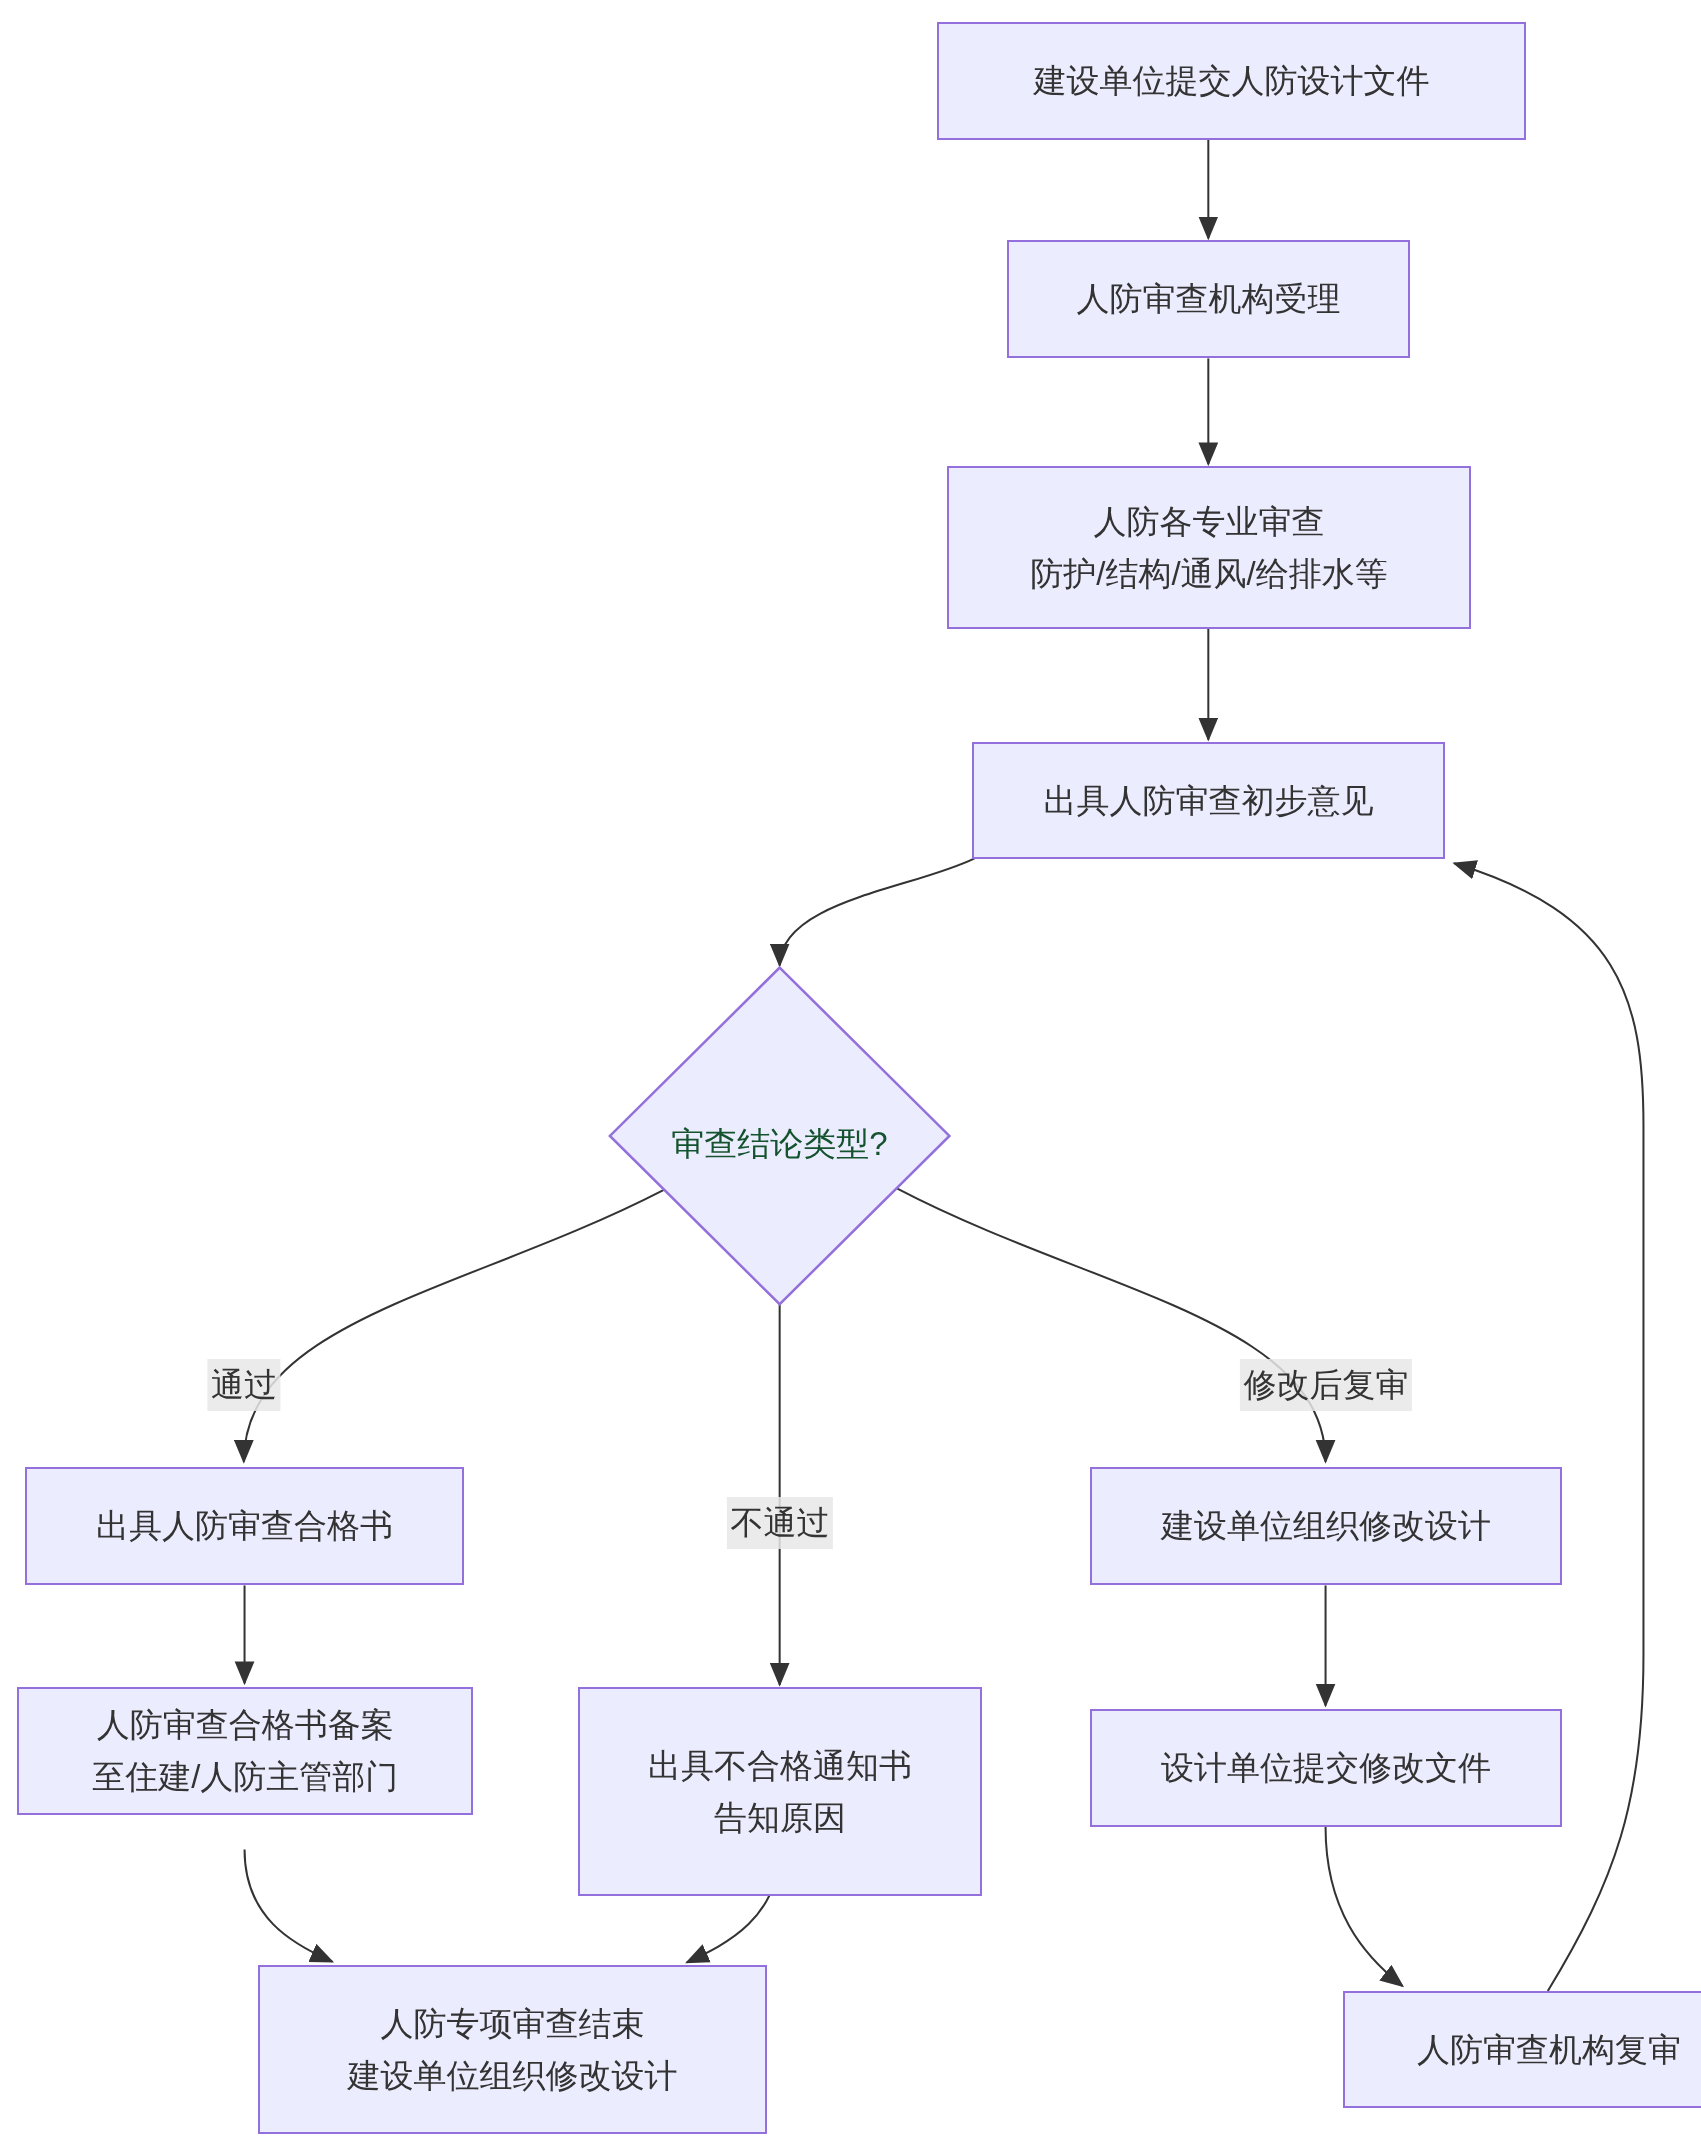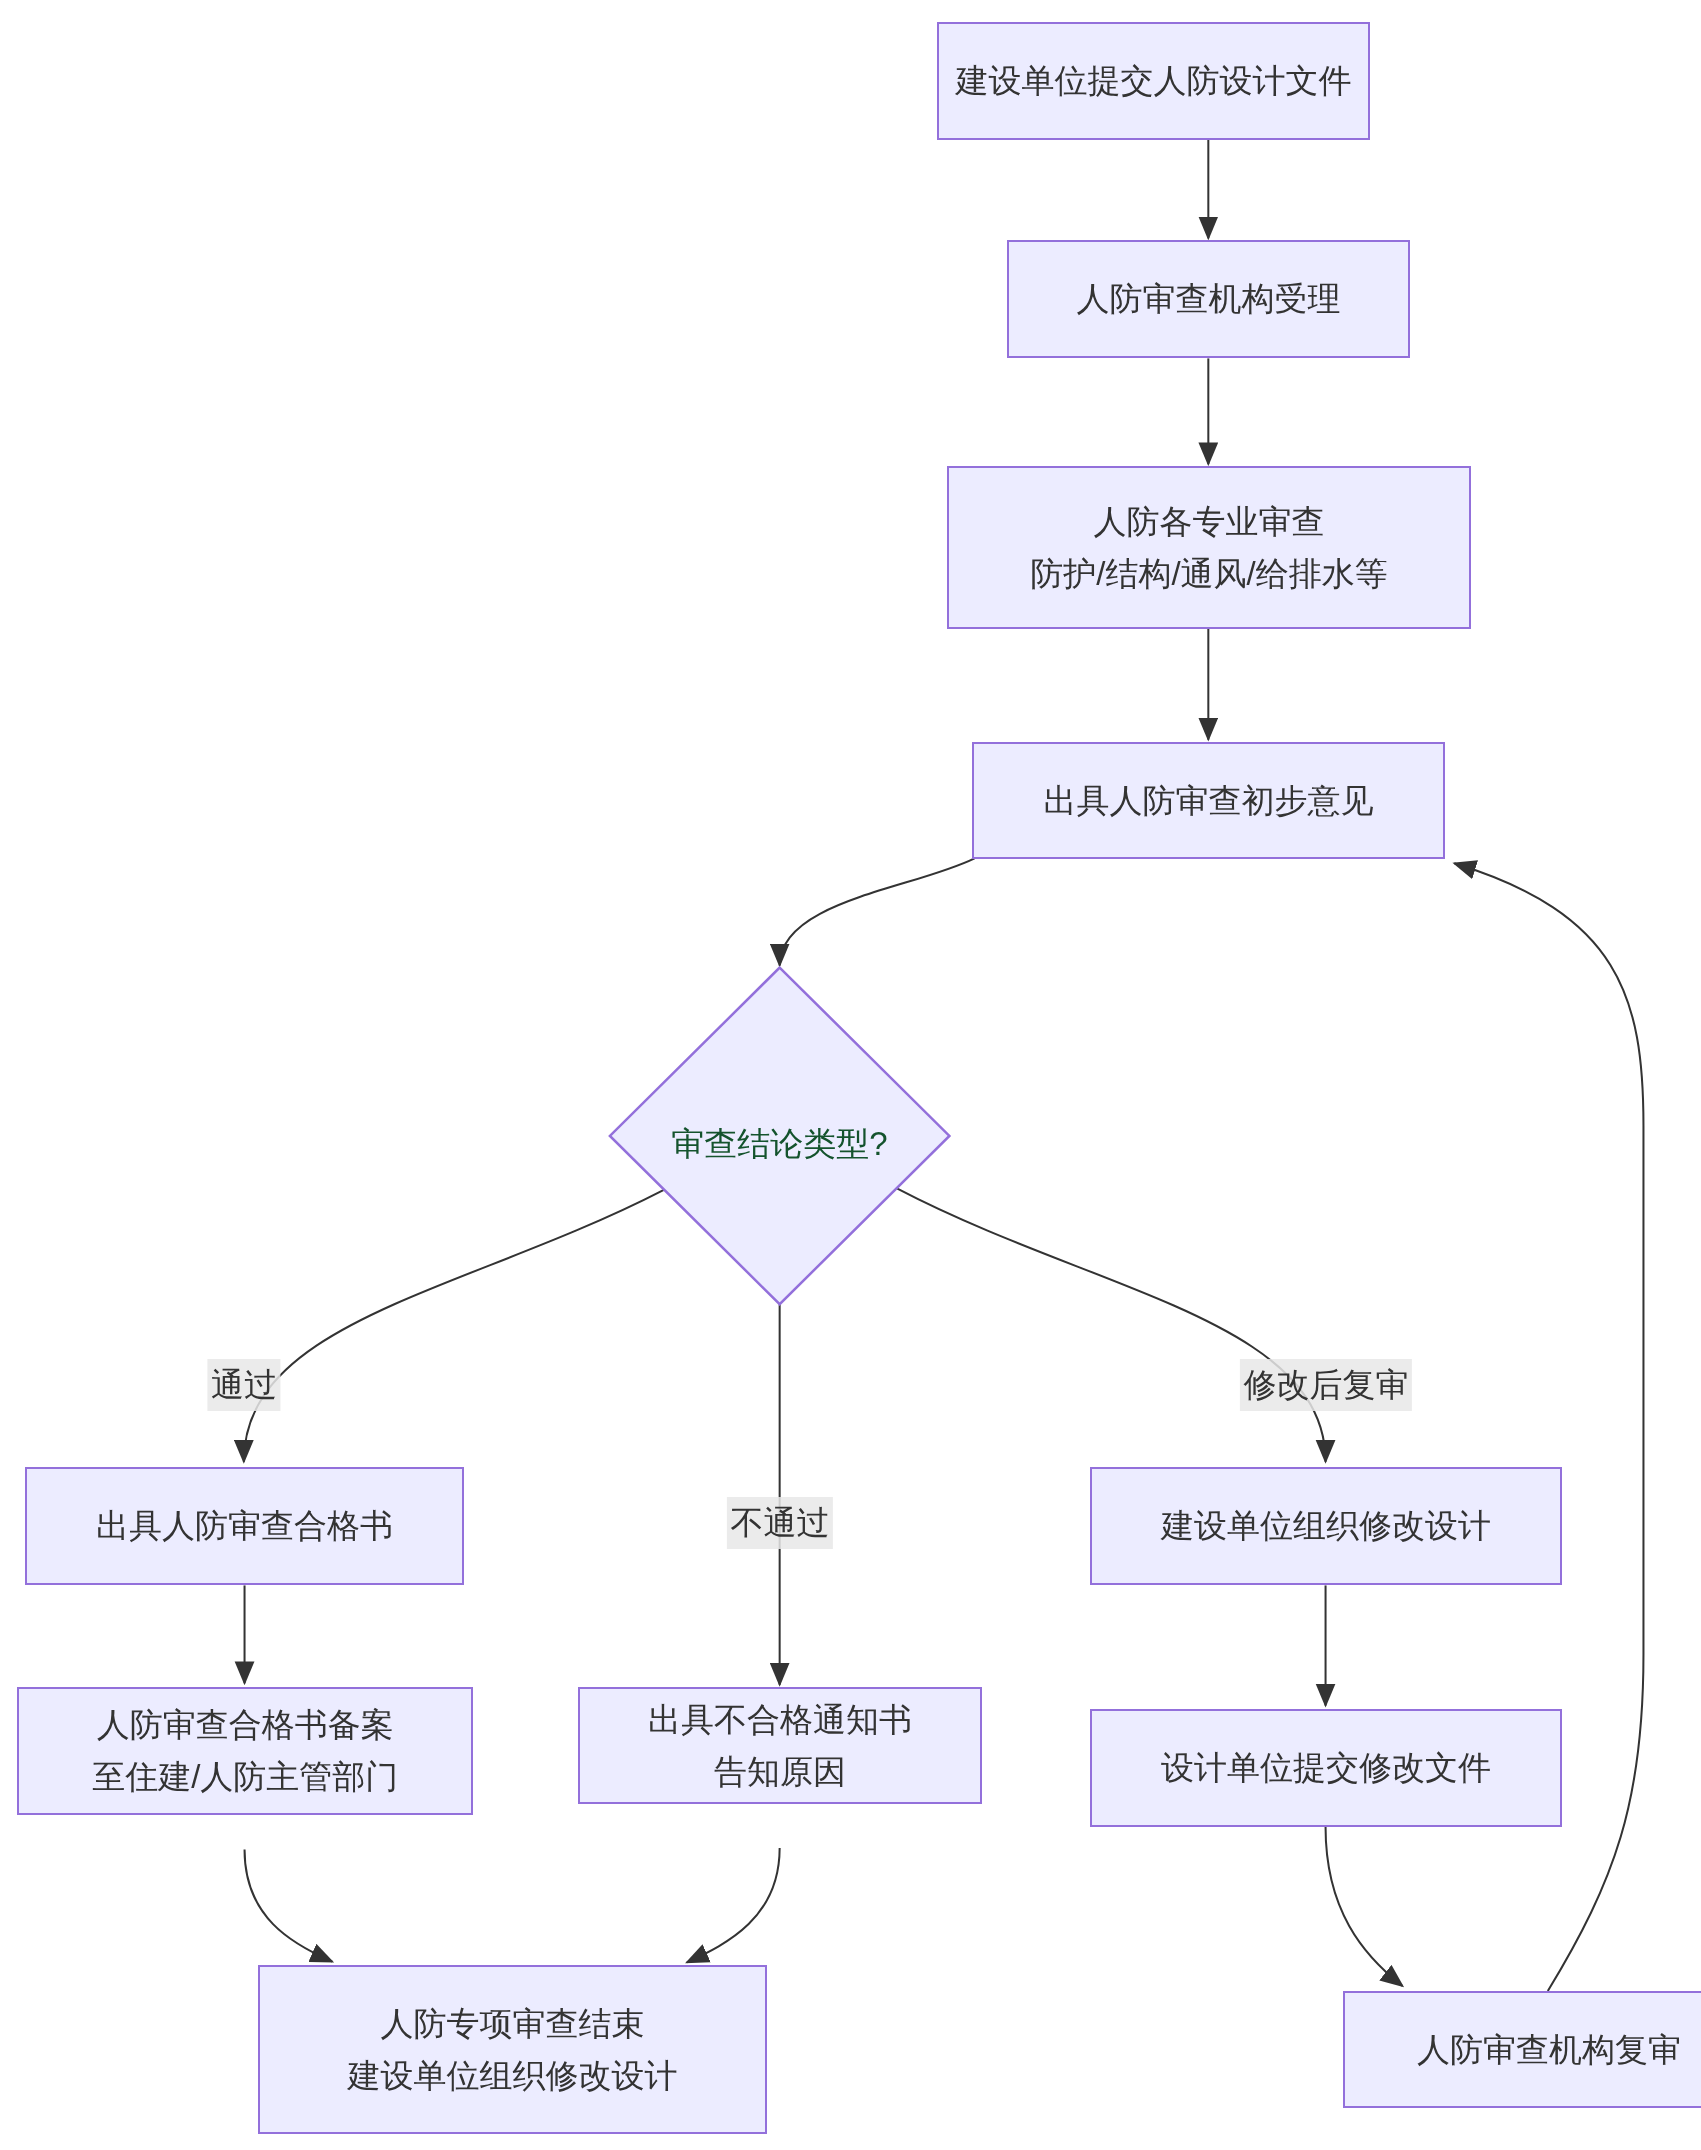--- a/index.html
+++ b/index.html
@@ -71,21 +71,21 @@
       <path d="M 340 2204 L 340 2340" marker-end="url(#arrow)"></path>
       <path d="M 1843 2204 L 1843 2371" marker-end="url(#arrow)"></path>
       <path d="M 340 2571 C 340 2665 405 2702 462 2727" marker-end="url(#arrow)"></path>
       <path d="M 1084 2569 C 1084 2665 1012 2702 955 2728" marker-end="url(#arrow)"></path>
       <path d="M 1843 2540 C 1843 2655 1895 2718 1950 2761" marker-end="url(#arrow)"></path>
       <path d="M 2152 2768 C 2245 2615 2285 2505 2285 2300 L 2285 1565 C 2285 1385 2250 1270 2022 1200" marker-end="url(#arrow)"></path>
     </g>
     <polygon points="1084,1345 1320,1579 1084,1813 848,1579" fill="#ECECFF" stroke="#9370DB" stroke-width="3.5"></polygon>
   </svg>
 
-  <div class="node" style="left:937px;top:21.6px;width:433px;height:118px;">
+  <div class="node" style="left:937px;top:21.6px;width:589px;height:118px;">
     <span>建设单位提交人防设计文件</span>
   </div>
 
   <div class="node" style="left:1007px;top:240px;width:403px;height:118px;">
     <span>人防审查机构受理</span>
   </div>
 
   <div class="node" style="left:947px;top:466px;width:524px;height:163px;">
     <span>人防各专业审查</span>
     <span>防护/结构/通风/给排水等</span>
@@ -101,21 +101,21 @@
 
   <div class="node" style="left:25px;top:1467px;width:439px;height:118px;">
     <span>出具人防审查合格书</span>
   </div>
 
   <div class="node" style="left:17.3px;top:1687px;width:456px;height:128px;">
     <span>人防审查合格书备案</span>
     <span>至住建/人防主管部门</span>
   </div>
 
-  <div class="node" style="left:578px;top:1687px;width:404px;height:117px;text-align:center;">
+  <div class="node" style="left:578px;top:1687px;width:404px;height:209px;text-align:center;">
     <span>出具不合格通知书</span>
     <span>告知原因</span>
   </div>
 
   <div class="node" style="left:1090px;top:1467px;width:472px;height:118px;">
     <span>建设单位组织修改设计</span>
   </div>
 
   <div class="node" style="left:1090px;top:1709px;width:472px;height:118px;">
     <span>设计单位提交修改文件</span>

